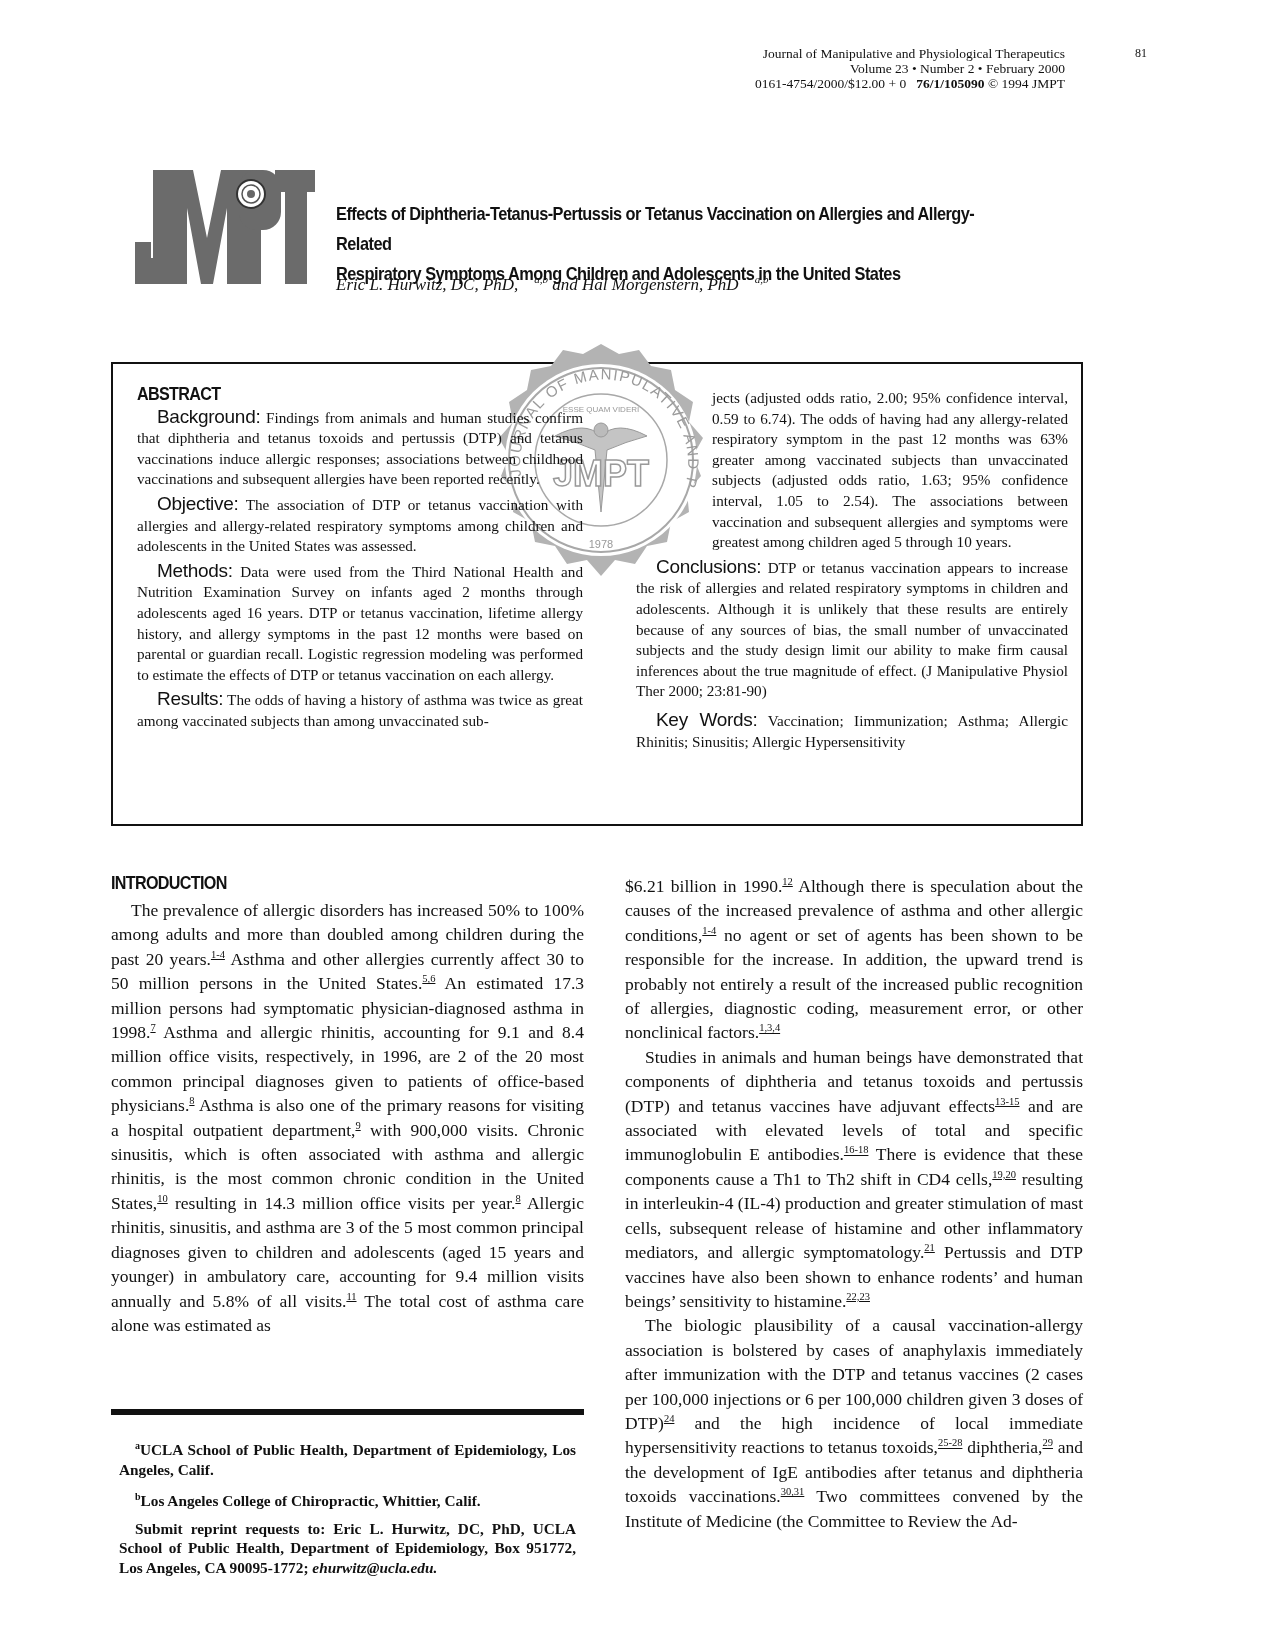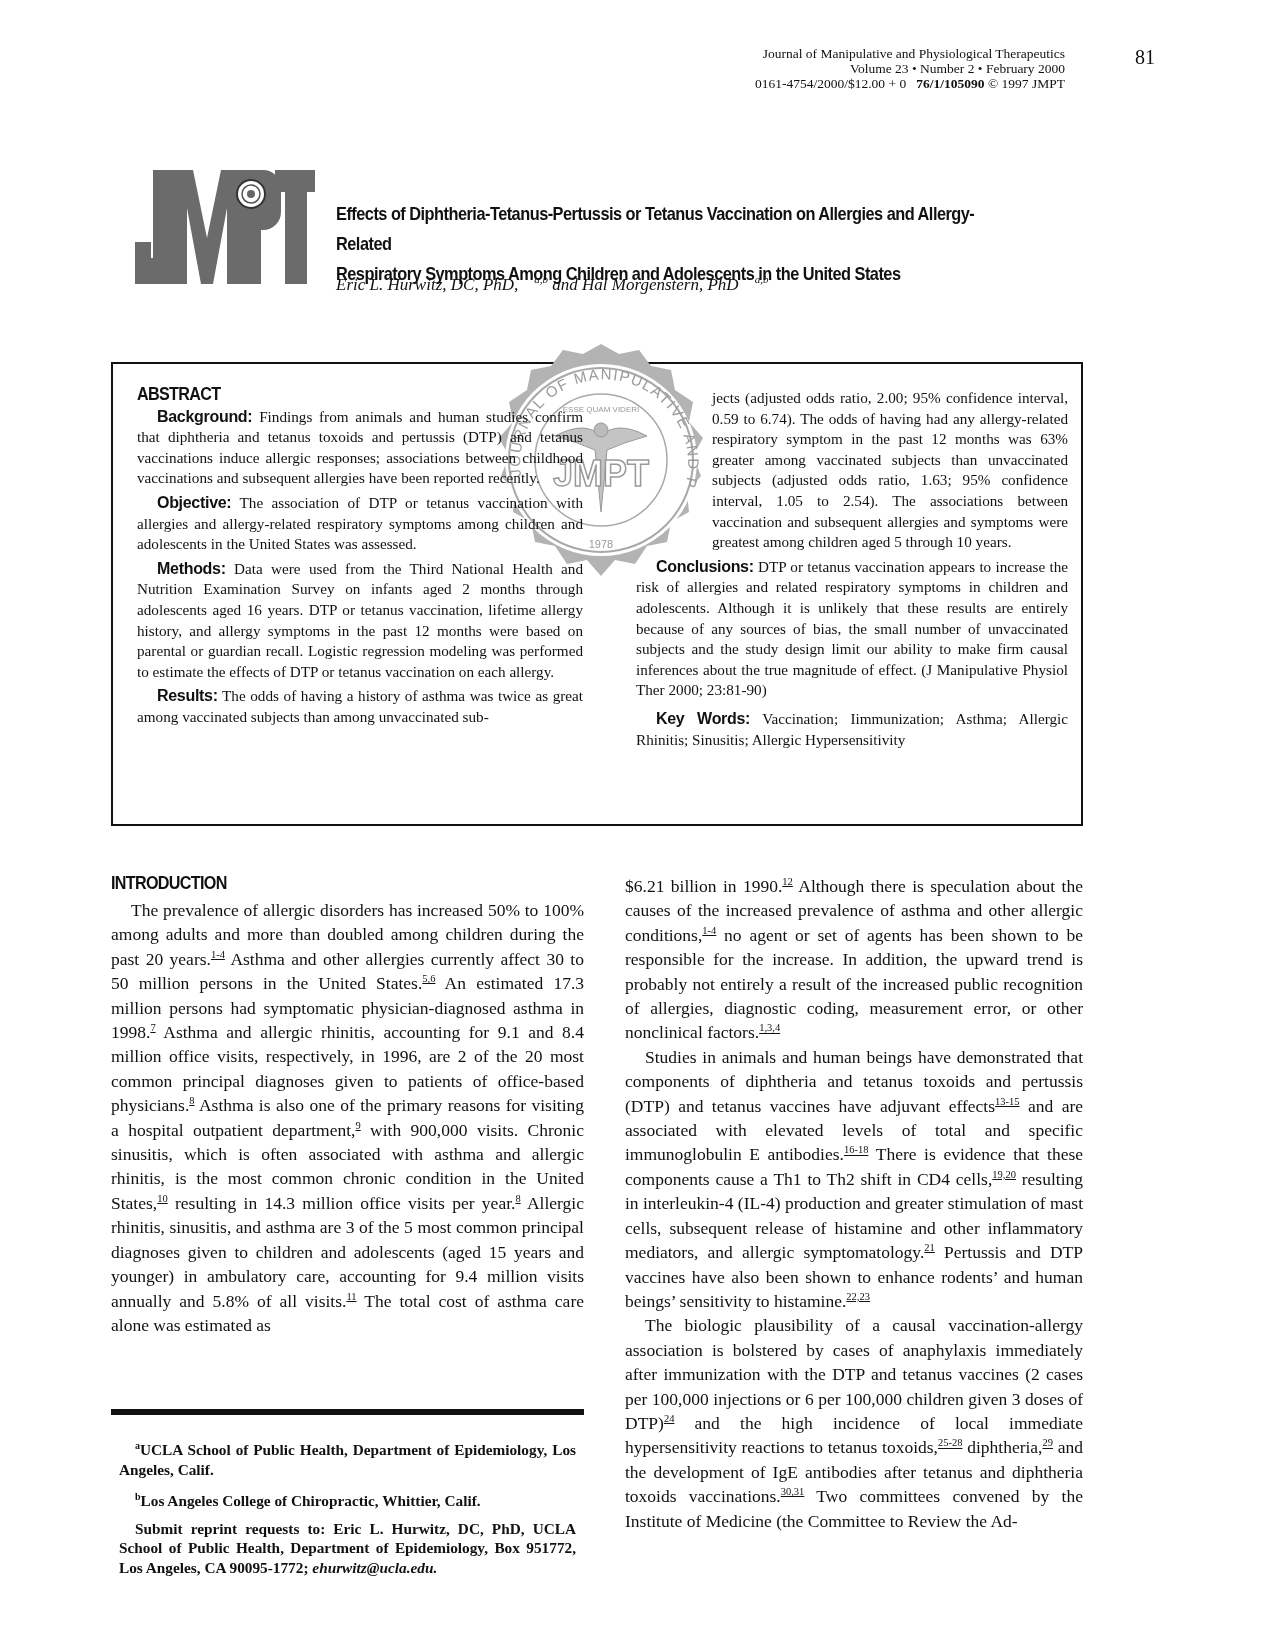--- a/index.html
+++ b/index.html
@@ -1,28 +1,28 @@
 <!DOCTYPE html>
 <html><head>
 <meta charset="utf-8">
 <style>
   html, body { margin:0; padding:0; background:#ffffff; }
   body { width:1275px; height:1650px; position:relative; overflow:hidden; color:#111; font-family:"Liberation Serif", serif; }
   .abs { position:absolute; }
   .header { right:210px; top:46px; text-align:right; font-size:13.5px; line-height:15px; }
   .header b { font-weight:bold;margin-top:48px; }
-  .page-num { left:1135px; top:46px; font-size:20px; }
+  .page-num { left:1135px; top:46px; font-size:12px; }
   .logo { left:135px; top:168px; width:180px; height:130px; }
   .title { left:336px; top:199px; width:760px; font-family:"Liberation Sans", sans-serif; font-weight:bold; font-size:19px; line-height:30px; letter-spacing:-0.6px; transform:scaleX(0.86); transform-origin:left top; }
   .authors { left:336px; top:273px; font-style:italic; font-size:17px; }
   .authors sup { font-size:11px;padding-left:16px; }
   .abstract-box { left:111px; top:362px; width:972px; height:464px; border:2px solid #111; box-sizing:border-box; }
   .seal { left:485px; top:336px; width:232px; height:256px; }
   .sec-head { font-family:"Liberation Sans", sans-serif; font-weight:bold; font-size:19px; letter-spacing:-0.8px; transform:scaleX(0.85); transform-origin:left top; }
-  .lbl { font-family:"Liberation Sans", sans-serif; font-weight:bold; font-size:16px; letter-spacing:-0.3px; }
+  .lbl { font-family:"Liberation Sans", sans-serif; font-weight:normal; font-size:19px; letter-spacing:-0.3px; }
   .abs-text { font-size:15.2px; line-height:20.6px; text-align:justify; }
   .abs-text p { margin:0 0 4px 0; text-indent:20px; }
   .col-left-abs { left:137px; top:384px; width:446px; }
   .col-right-abs { left:636px; top:384px; width:432px; }
   .body-text { font-size:17.5px; line-height:24.4px; text-align:justify; }
   .body-text p { margin:0; text-indent:20px; }
   .body-text sup { font-size:10.5px; line-height:0;text-decoration:underline; }
   .intro-head { left:111px; top:872px; }
   .col1 { left:111px; top:898px; width:473px; }
   .col2 { left:625px; top:874px; width:458px; }
@@ -30,21 +30,21 @@
   .footnotes { left:111px; top:1428px; width:473px; font-size:15.3px; line-height:19.5px; text-align:justify; }
   .footnotes p { margin:8px; text-indent:16px;font-weight:bold; }
   .footnotes sup { font-size:10px; }
 </style>
 </head>
 <body>
 
 <div class="abs header">
   <div>Journal of Manipulative and Physiological Therapeutics</div>
   <div>Volume 23 • Number 2 • February 2000</div>
-  <div><span>0161-4754/2000/$12.00 + 0</span>&nbsp;&nbsp;&nbsp;<b>76/1/105090</b> <span>© 1997 JMPT</span></div>
+  <div><span>0161-4754/2000/$12.00 + 0</span>&nbsp;&nbsp;&nbsp;<b>76/1/105090</b> <span>© 1994 JMPT</span></div>
 </div>
 <div class="abs page-num">81</div>
 
 <div class="abs logo">
   <svg width="180" height="130" viewBox="0 0 180 130">
     <g fill="#6b6b6b">
 
       <rect x="18" y="2" width="22" height="104"></rect>
       <rect x="0" y="90" width="40" height="26"></rect>
       <rect x="0" y="74" width="16" height="26"></rect>

